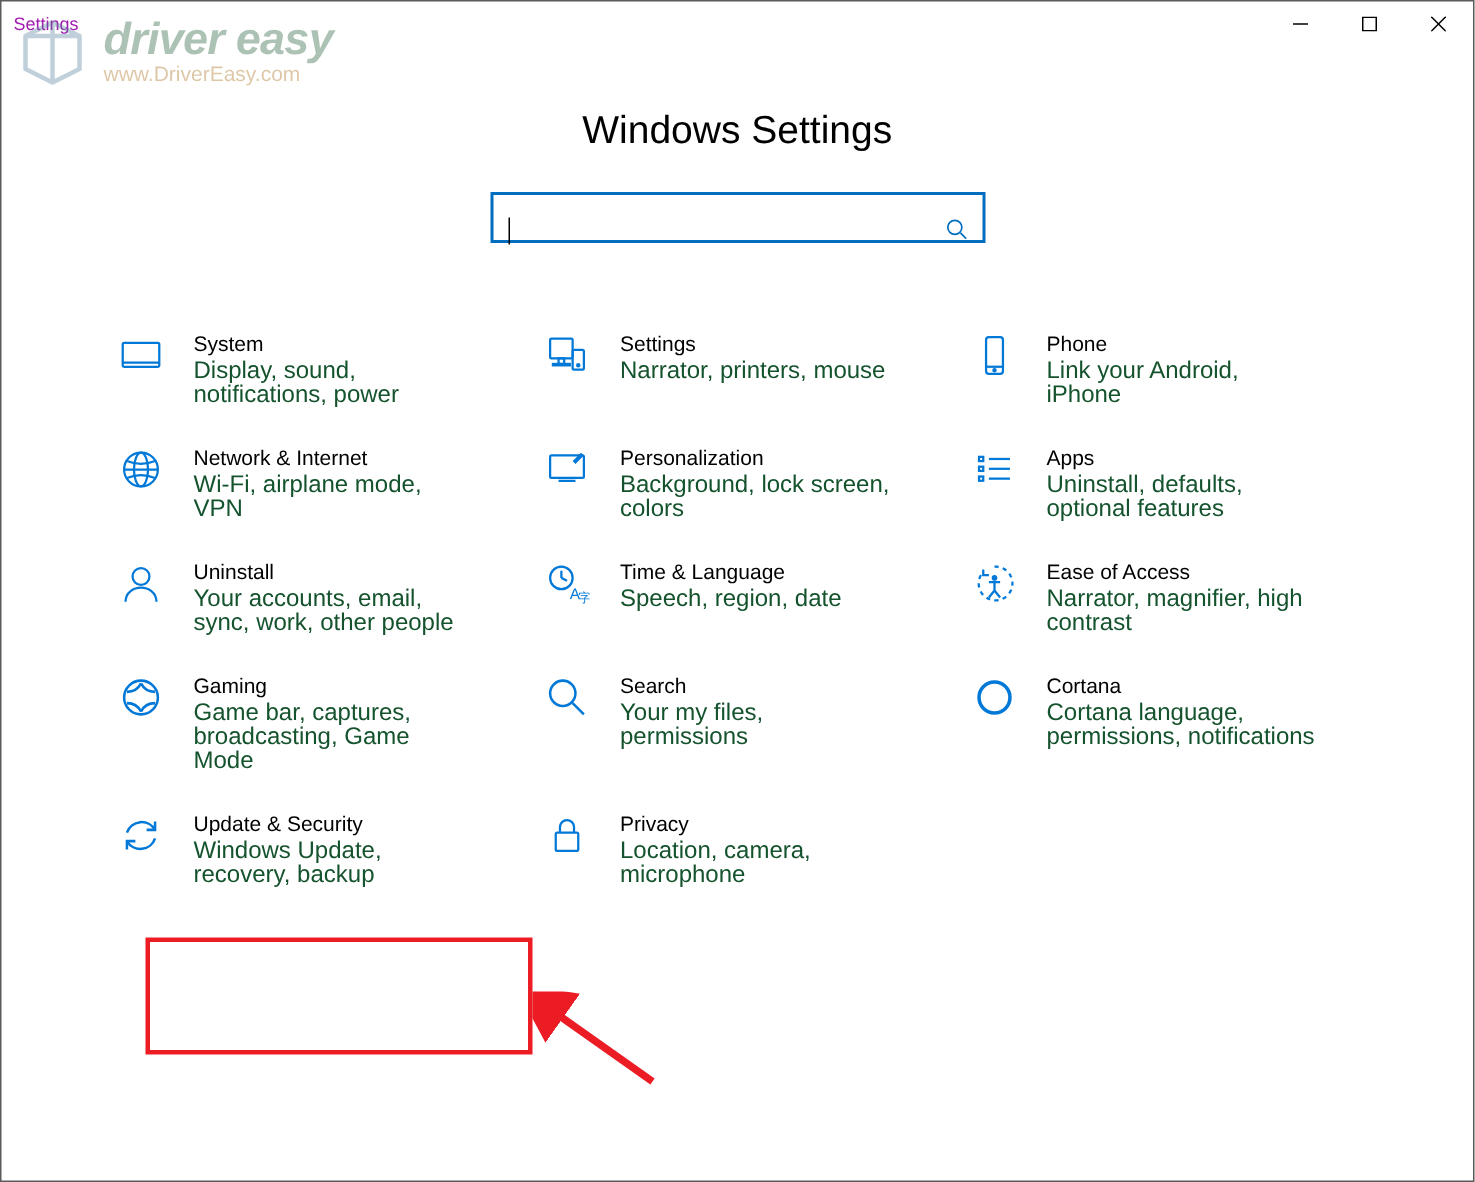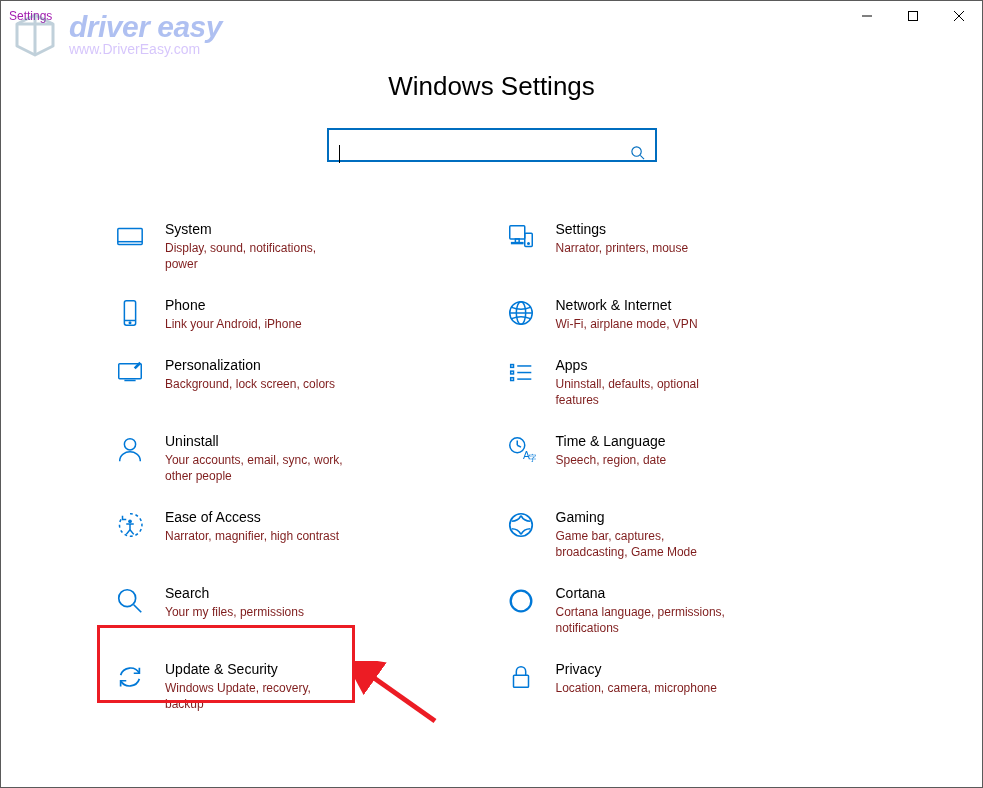--- a/index.html
+++ b/index.html
@@ -13,34 +13,34 @@
 
   .page-title { text-align: center; font-size: 26px; font-weight: 400; color: #000000; margin-top: 40px; margin-bottom: 26px; }
 
   .search-wrap { display: flex; justify-content: center; margin-bottom: 58px; }
   .search-box { width: 330px; height: 34px; border: 2px solid #006dbf; display: flex; padding: 15px 10px; }
   .search-box input { border: none; outline: none; flex: 1; font-size: 14px; color: #666; font-style: normal; background: transparent; }
   .search-box input::placeholder { color: #666; font-style: italic; }
   .search-box .caret { width: 1px; height: 18px; background: #000; margin-right: 2px; }
   .search-box .sicon { color: #006dbf; }
 
-  .grid { padding: 0 112px; display: grid; grid-template-columns: repeat(2, 1fr); column-gap: 20px; row-gap: 44px; gap: 24px; }
+  .grid { padding: 0 76px; display: grid; grid-template-columns: repeat(3, 1fr); column-gap: 20px; row-gap: 44px; gap: 24px; }
   .tile { display: flex; align-items: flex-start; cursor: default; }
   .tile .ico { width: 34px; height: 34px; color: #0078d7; flex-shrink: 0; display: flex; align-items: center; justify-content: center; }
   .tile .txt { margin-left: 18px; }
   .tile .txt .t { font-size: 14px; color: #000; line-height: 18px; }
-  .tile .txt .d { font-size: 12px; color: #7f1d1d; line-height: 16px; margin-top: 2px; max-width: 180px; }
+  .tile .txt .d { font-size: 16px; color: #14532d; line-height: 16px; margin-top: 2px; max-width: 180px; }
 
   .highlight { position: absolute; border: 3px solid #ec1c24; pointer-events: none; }
   .arrow { position: absolute; pointer-events: none; }
 
   
   .wm { position: absolute; left: 10px; top: 10px; opacity: 0.35; display: flex; align-items: center; gap: 10px; color: #4e7a96; }
-  .wm .wm-txt .l1 { font-size: 30px; font-style: italic; font-weight: 600; color: #1d4ed8; letter-spacing: -0.5px; line-height: 28px; }
-  .wm .wm-txt .l2 { font-size: 14px; color: #8b5cf6; }
+  .wm .wm-txt .l1 { font-size: 30px; font-style: italic; font-weight: 600; color: #14532d; letter-spacing: -0.5px; line-height: 28px; }
+  .wm .wm-txt .l2 { font-size: 14px; color: #a16207; }
 </style>
 </head>
 <body>
 
 <div class="titlebar">
   <span>Settings</span>
   <div class="controls">
     <div class="wc">
       <svg width="10" height="10">
           <line x1="0" y1="5" x2="10" y2="5" stroke-width="1"></line>

